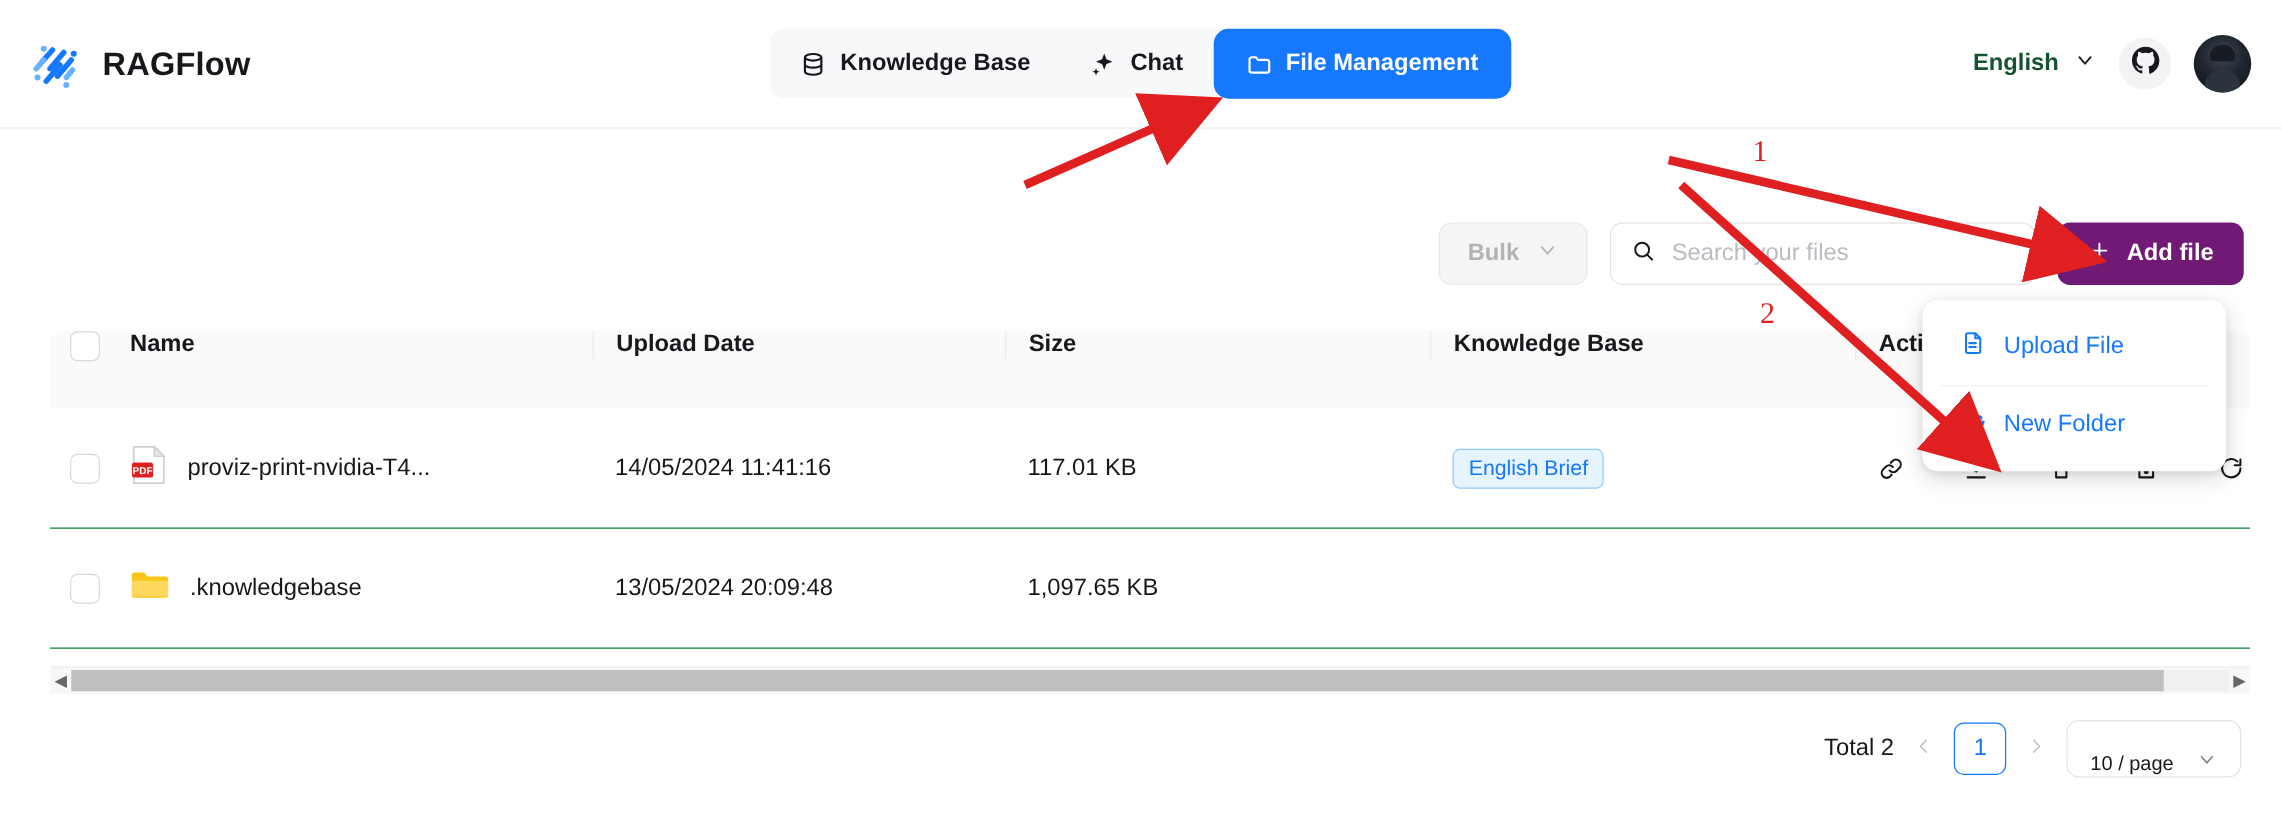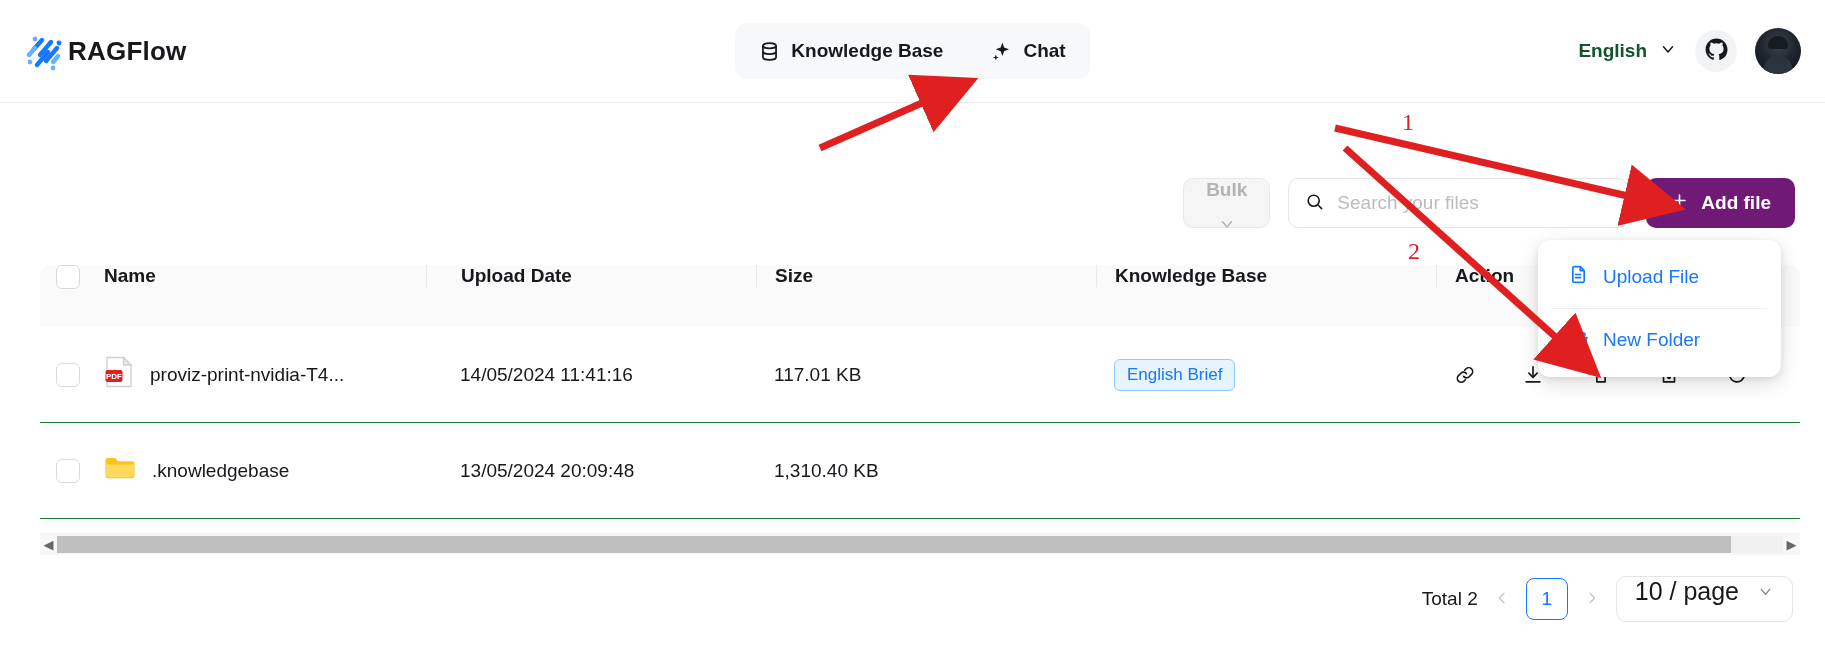--- a/index.html
+++ b/index.html
@@ -10,21 +10,21 @@
     overflow: hidden;
   }
   .app { position: relative; width: 1825px; height: 657px; background: #fff; }
 
   
   .header {
     position: absolute; top: 0; left: 0; width: 1825px; height: 103px;
     background: #fff; border-bottom: 1px solid #ececec;
     display: flex; align-items: center;
   }
-  .brand { display: flex; align-items: center; padding-left: 20px; width: 470px; }
+  .brand { display: flex; align-items: center; gap: 14px; padding-left: 20px; width: 470px; }
   .logo { width: 48px; height: 48px; position: relative; }
   .brand-name { font-size: 26px; font-weight: 700; color: #16181c; letter-spacing: .2px; }
 
   .nav-wrap { flex: 1; display: flex; justify-content: center; }
   .nav {
     display: flex; align-items: center;
     background: #f7f8f9; border-radius: 12px; height: 56px; padding: 0;
   }
   .nav-item {
     display: flex; align-items: center; gap: 11px;
@@ -59,21 +59,21 @@
   }
 
   
   .toolbar {
     position: absolute; top: 178px; right: 30px;
     display: flex; align-items: center; gap: 18px;
   }
   .bulk-btn {
     display: flex; align-items: center; gap: 14px;
     height: 50px; padding: 0 22px; border: 1px solid #e8e8e8; border-radius: 10px;
-    background: #f5f5f5; color: #b3b3b3; font-size: 19px; font-weight: 700; cursor: pointer; flex-direction: column;
+    background: #f5f5f5; color: #b3b3b3; font-size: 19px; font-weight: 700; cursor: pointer;
   }
   .search-box {
     display: flex; align-items: center; gap: 13px;
     height: 50px; width: 340px; padding: 0 16px;
     border: 1px solid #e4e4e4; border-radius: 10px; background: #fff;
   }
   .search-input {
     border: none; outline: none; font-size: 19px; color: #16181c;
     font-family: "Liberation Sans", sans-serif; width: 100%; background: transparent;
   }
@@ -104,21 +104,21 @@
     display: flex; align-items: flex-start; height: 62px;
     background: #fafafa; border-radius: 10px 10px 0 0;
     font-size: 19px; font-weight: 700; color: #16181c;
   }
   .trow {
     display: flex; align-items: center; height: 96px;
     border-bottom: 1px solid #15803d; font-size: 19px; color: #16181c;
   }
   .c-check { width: 56px; display: flex; justify-content: center; flex: none; }
   .c-name { width: 330px; display: flex; align-items: center; gap: 16px; flex: none; padding-left: 8px; }
-  .c-date { width: 330px; flex: none; padding-left: 34px; }
+  .c-date { width: 330px; flex: none; padding-left: 18px; margin-left: 48px; }
   .c-size { width: 340px; flex: none; padding-left: 18px; }
   .c-kb   { width: 340px; flex: none; padding-left: 18px; }
   .c-act  { flex: 1; padding-left: 18px; display: flex; align-items: center; gap: 46px; }
   .sep { border-left: 1px solid #eaeaea; }
   .chk {
     width: 24px; height: 24px; border: 1px solid #d9d9d9; border-radius: 6px;
     background: #fff; cursor: pointer;
   }
   .kb-tag {
     display: inline-flex; align-items: center; height: 32px; padding: 0 12px;
@@ -142,22 +142,22 @@
     position: absolute; right: 32px; top: 576px;
     display: flex; align-items: center; gap: 12px; font-size: 19px; color: #16181c;
   }
   .pg-arrow { color: #c5c5c5; font-size: 20px; cursor: pointer; padding: 0 4px; }
   .pg-num {
     width: 42px; height: 42px; border: 1px solid #1677ff; border-radius: 8px;
     color: #1677ff; font-size: 19px; display: flex; align-items: center; justify-content: center;
     cursor: pointer; background: #fff;
   }
   .pg-size {
-    display: flex; align-items: flex-start; gap: 18px; height: 46px; padding: 0 18px;
-    border: 1px solid #e4e4e4; border-radius: 10px; cursor: pointer; font-size: 25px;
+    display: flex; align-items: flex-end; gap: 18px; height: 46px; padding: 0 18px;
+    border: 1px solid #e4e4e4; border-radius: 10px; cursor: pointer; font-size: 16px;
   }
 
   
   .anno-svg { position: absolute; inset: 0; pointer-events: none; z-index: 60; }
   .anno-num {
     position: absolute; color: #e02020; font-size: 24px; z-index: 61;
     font-family: "Liberation Serif", serif;
   }
   #anno1 { left: 1402px; top: 109px; }
   #anno2 { left: 1408px; top: 238px; }
@@ -206,20 +206,28 @@
         <div class="nav-item">
           <span class="nav-ico">
             <svg width="21" height="21" viewBox="0 0 24 24" fill="#16181c">
               <path d="M13 2l2 5.4L20.5 9.5 15 11.6 13 17l-2-5.4L5.5 9.5 11 7.4z"></path>
               <path d="M5.5 15.5l.9 2.4 2.4.9-2.4.9-.9 2.4-.9-2.4L2.2 18.8l2.4-.9z"></path>
             </svg>
           </span>
           <span>Chat</span>
         </div>
 
+        <div class="nav-item active">
+          <span class="nav-ico">
+            <svg width="21" height="21" viewBox="0 0 24 24" fill="none" stroke="#ffffff" stroke-width="2" stroke-linejoin="round">
+              <path d="M3 7.5a2 2 0 012-2h3.8l1.9 2.4H19a2 2 0 012 2v7.6a2 2 0 01-2 2H5a2 2 0 01-2-2z"></path>
+            </svg>
+          </span>
+          <span>File Management</span>
+        </div>
 
       </nav>
     </div>
 
     <div class="header-right">
       <div class="lang">
         <span>English</span>
         <span>
           <svg width="18" height="18" viewBox="0 0 24 24" fill="none" stroke="#16181c" stroke-width="2" stroke-linecap="round" stroke-linejoin="round">
               <polyline points="6 9 12 16 18 9"></polyline>
@@ -369,21 +377,21 @@
       <div class="c-name">
         <span>
           <svg width="32" height="28" viewBox="0 0 32 28">
             <path d="M1.5 6a2 2 0 012-2h7.8l2.5 3.2H28.5a2 2 0 012 2v13a2 2 0 01-2 2h-25a2 2 0 01-2-2z" fill="#fcc419"></path>
             <path d="M1.5 10.5h29v10.7a2 2 0 01-2 2h-25a2 2 0 01-2-2z" fill="#ffd95e"></path>
           </svg>
         </span>
         <span>.knowledgebase</span>
       </div>
       <div class="c-date">13/05/2024 20:09:48</div>
-      <div class="c-size">1,310.40 KB</div>
+      <div class="c-size">1,097.65 KB</div>
       <div class="c-kb"></div>
       <div class="c-act"></div>
     </div>
 
   </div>
 
   <div class="hscroll">
     <span class="hs-arrow">◀</span>
     <div class="hs-track">
       <div class="hs-thumb"></div>

